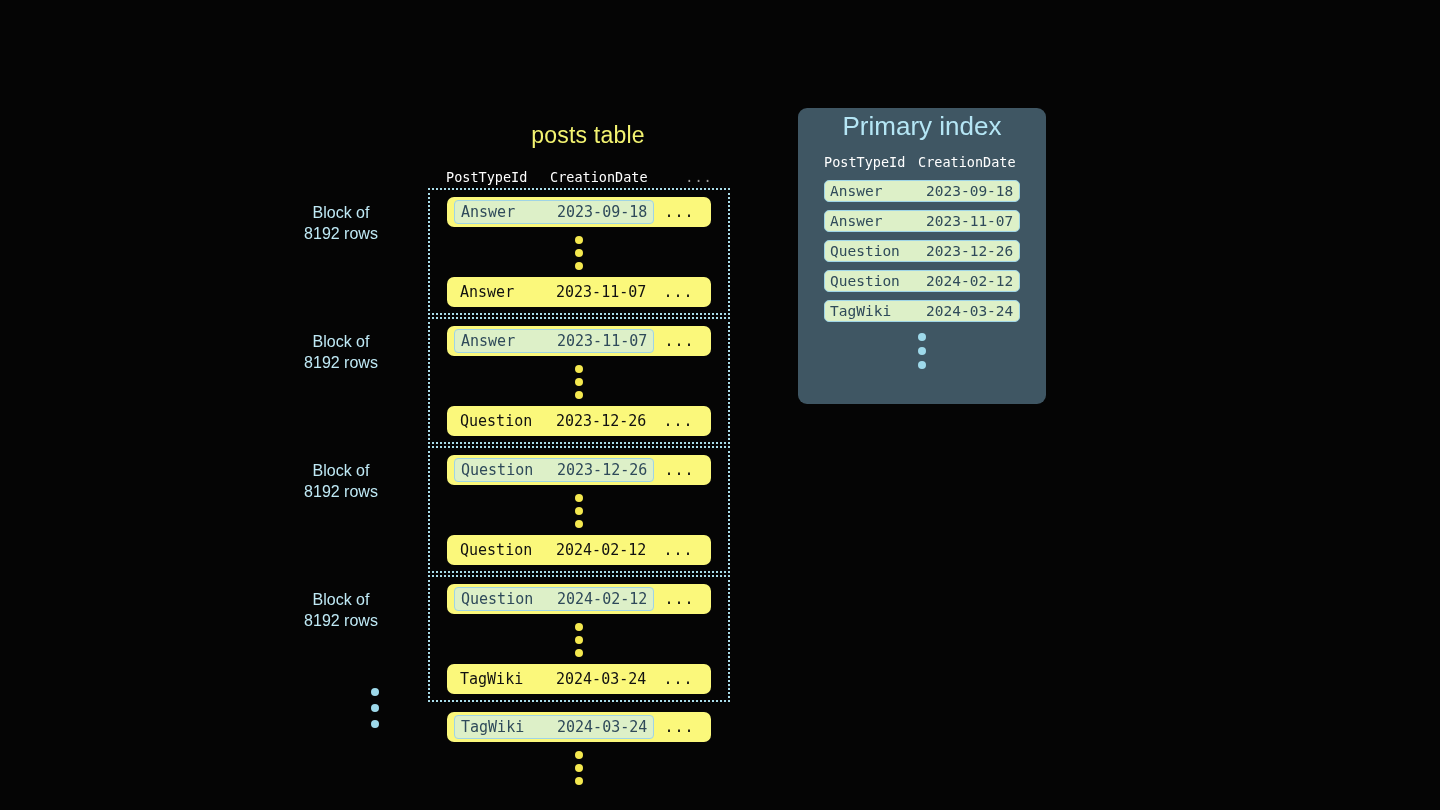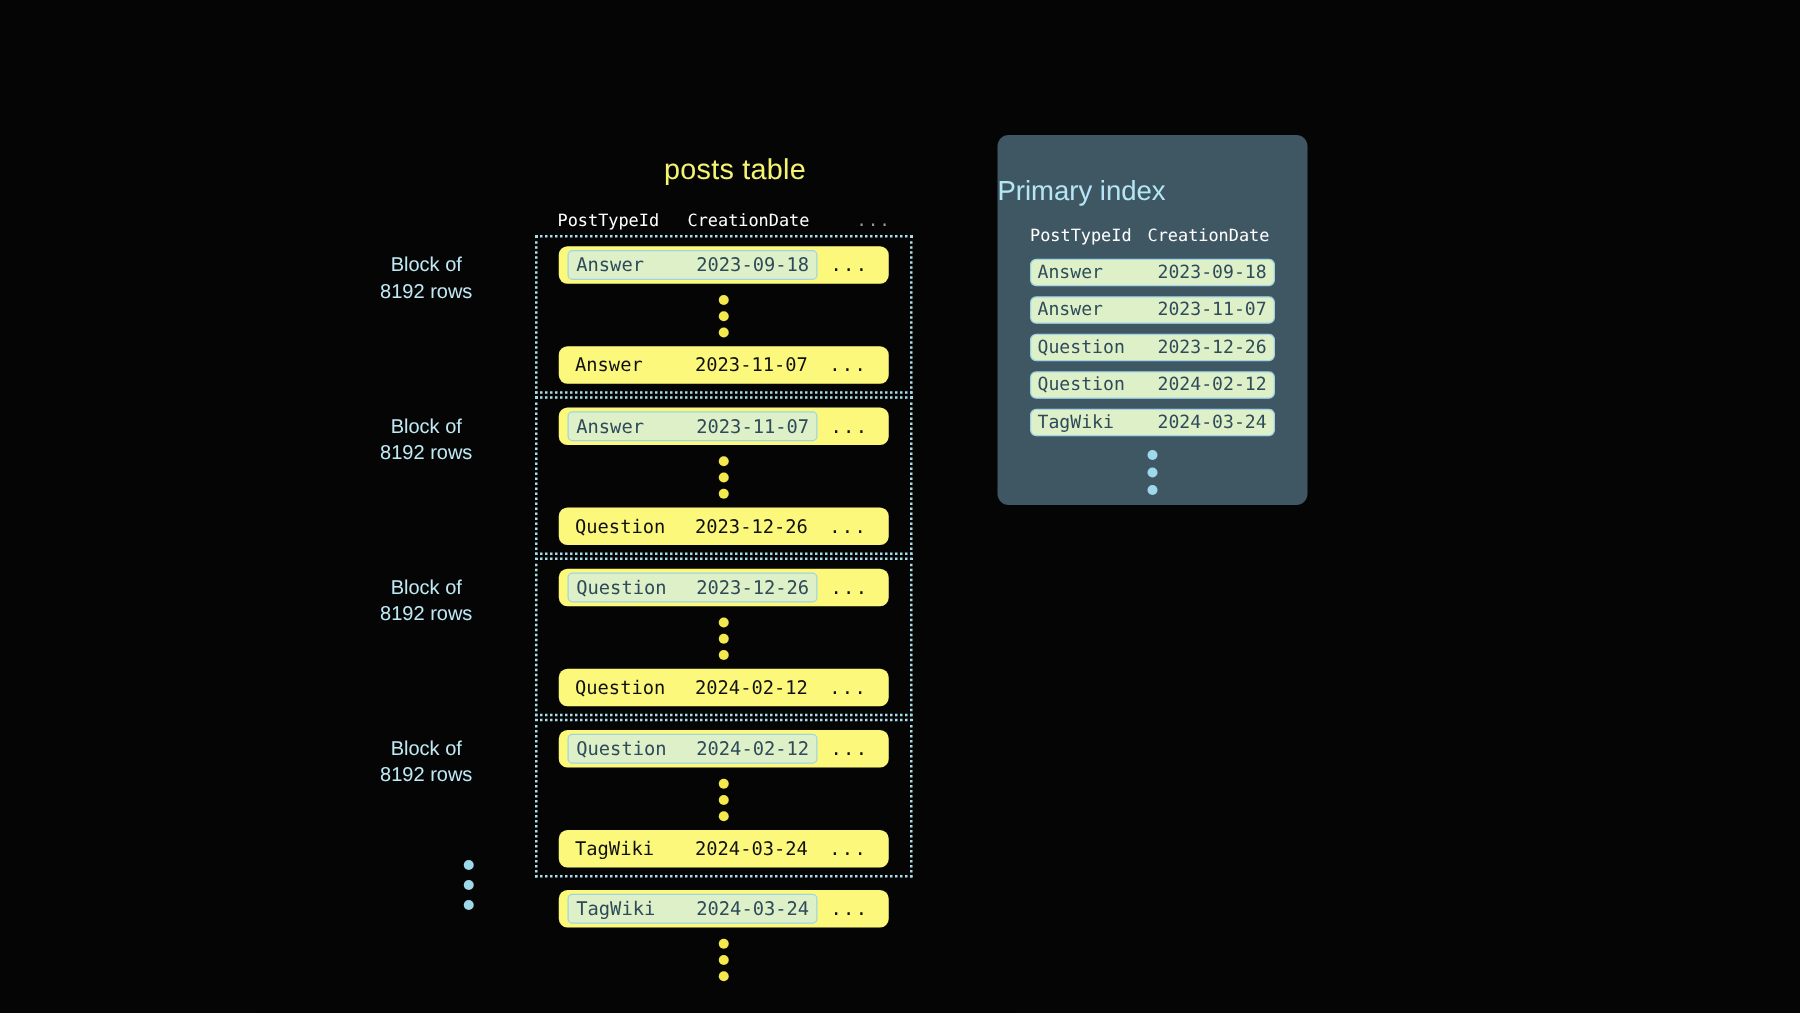--- a/index.html
+++ b/index.html
@@ -153,24 +153,24 @@
     position: absolute;
     left: 798px;
     top: 108px;
     width: 248px;
     height: 296px;
     background: #3f5663;
     border-radius: 9px;
     box-sizing: border-box;
   }
   .index-title {
-    text-align: left;
+    text-align: center;
     color: #b5e6f5;
-    font-size: 22px;
-    margin-top: 31px;
+    font-size: 26px;
+    margin-top: 4px;
     height: 28px;
     line-height: 28px;
   }
   .index-header {
     display: flex;
     margin: 14px 0 0 26px;
     width: 200px;
     font-family: "DejaVu Sans Mono", "Liberation Mono", monospace;
     font-size: 13.5px;
     color: #ffffff;

